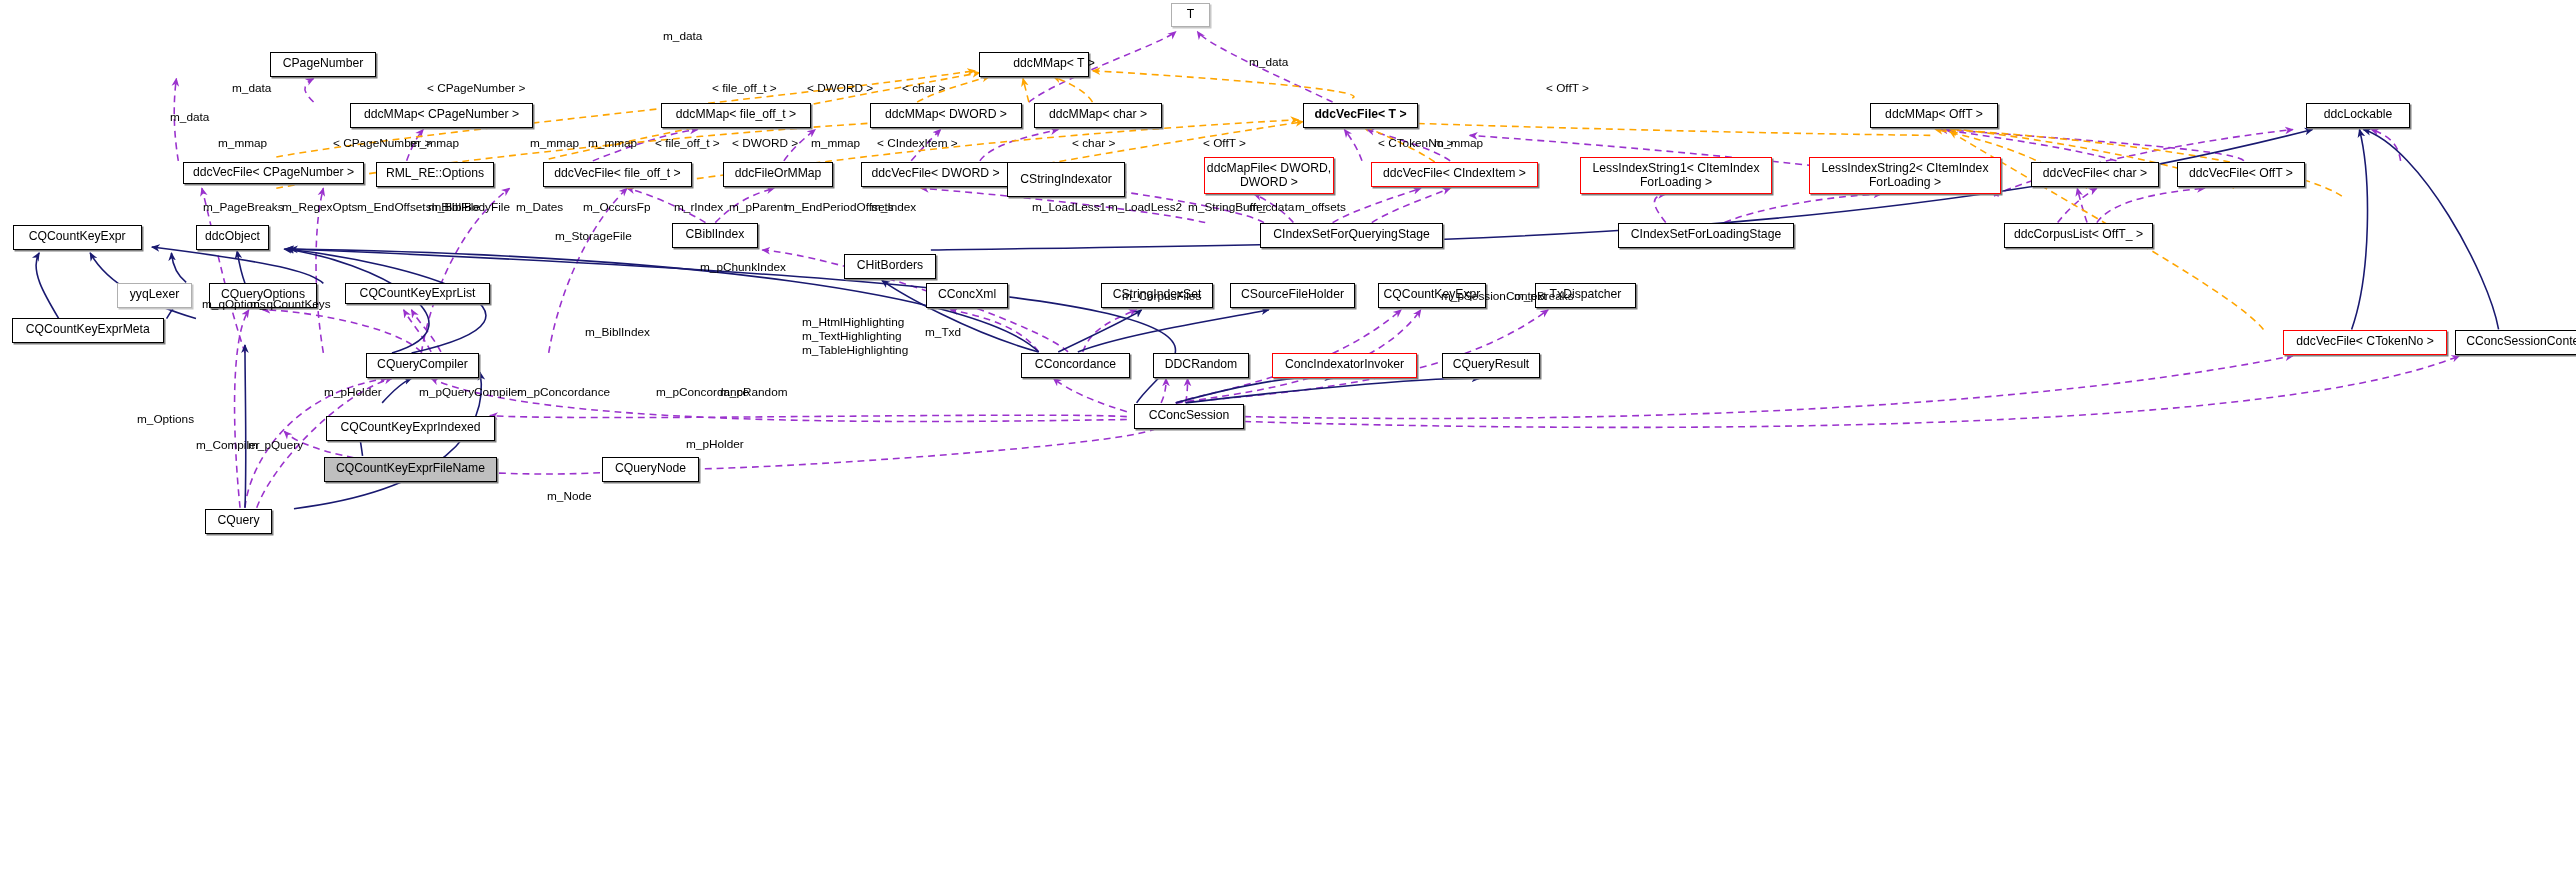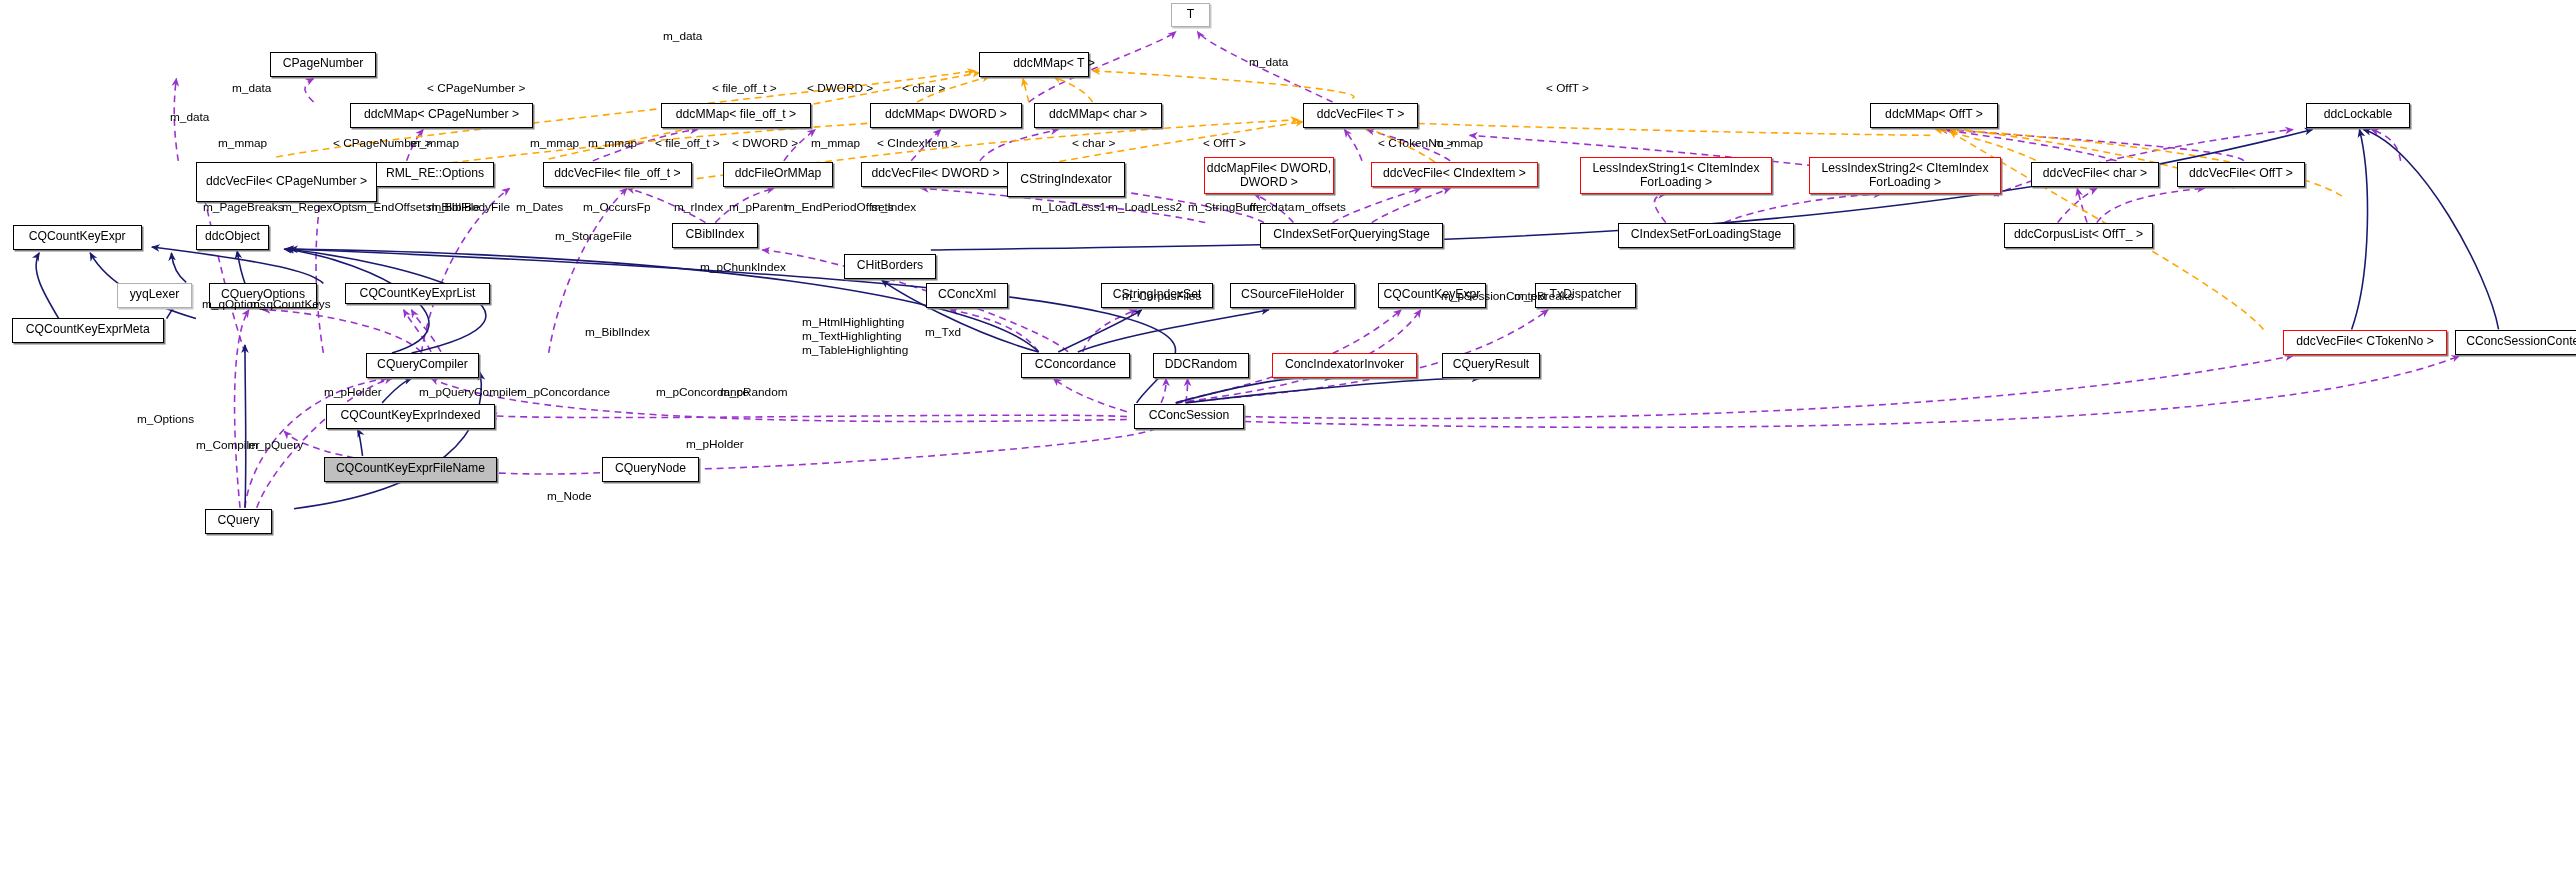--- a/index.html
+++ b/index.html
@@ -170,24 +170,24 @@
   </svg>
 
   <div id="nodes-layer">
       <div class="node grey-border" style="left: 1171px; top: 2.9px; width: 39px; height: 24.5px;">T</div>
       <div class="node nofill" style="left: 270px; top: 52px; width: 106px; height: 24.5px;">CPageNumber</div>
       <div class="node nofill" style="left: 979px; top: 52px; width: 110px; height: 24.5px; padding-left: 44px;">ddcMMap&lt; T &gt;</div>
       <div class="node nofill" style="left: 350px; top: 103px; width: 183px; height: 24.5px;">ddcMMap&lt; CPageNumber &gt;</div>
       <div class="node nofill" style="left: 661px; top: 103px; width: 150px; height: 24.5px;">ddcMMap&lt; file_off_t &gt;</div>
       <div class="node nofill" style="left: 870px; top: 103px; width: 152px; height: 24.5px;">ddcMMap&lt; DWORD &gt;</div>
       <div class="node nofill" style="left: 1034px; top: 103px; width: 128px; height: 24.5px;">ddcMMap&lt; char &gt;</div>
-      <div class="node nofill" style="left: 1303px; top: 103px; width: 115px; height: 24.5px;">ddcVecFile&lt; T &gt;</div>
+      <div class="node nofill" style="left: 1303px; top: 103px; width: 115px; height: 24.5px; font-weight: bold;">ddcVecFile&lt; T &gt;</div>
       <div class="node nofill" style="left: 1870px; top: 103px; width: 128px; height: 24.5px;">ddcMMap&lt; OffT &gt;</div>
       <div class="node nofill" style="left: 2306px; top: 103px; width: 104px; height: 24.5px;">ddcLockable</div>
-      <div class="node nofill" style="left: 183px; top: 162px; width: 181px; height: 40px; margin-left: 13px;">ddcVecFile&lt; CPageNumber &gt;</div>
+      <div class="node nofill" style="left: 183px; top: 162px; width: 181px; height: 22px;">ddcVecFile&lt; CPageNumber &gt;</div>
       <div class="node nofill" style="left: 376px; top: 162px; width: 118px; height: 24.5px;">RML_RE::Options</div>
       <div class="node nofill" style="left: 543px; top: 162px; width: 149px; height: 24.5px;">ddcVecFile&lt; file_off_t &gt;</div>
       <div class="node nofill" style="left: 723px; top: 162px; width: 110px; height: 24.5px;">ddcFileOrMMap</div>
       <div class="node nofill" style="left: 861px; top: 162px; width: 149px; height: 24.5px;">ddcVecFile&lt; DWORD &gt;</div>
       <div class="node nofill" style="left: 1007px; top: 162px; width: 118px; height: 35px;">CStringIndexator</div>
       <div class="node red" style="left: 1204px; top: 157px; width: 130px; height: 37px;">ddcMapFile&lt; DWORD,
 DWORD &gt;</div>
       <div class="node red" style="left: 1371px; top: 162px; width: 167px; height: 24.5px;">ddcVecFile&lt; CIndexItem &gt;</div>
       <div class="node red" style="left: 1580px; top: 157px; width: 192px; height: 37px;">LessIndexString1&lt; CItemIndex
 ForLoading &gt;</div>
@@ -211,21 +211,21 @@
       <div class="node nofill" style="left: 1101px; top: 283px; width: 112px; height: 24.5px;">CStringIndexSet</div>
       <div class="node nofill" style="left: 1230px; top: 283px; width: 125px; height: 24.5px;">CSourceFileHolder</div>
       <div class="node nofill" style="left: 1378px; top: 283px; width: 108px; height: 24.5px;">CQCountKeyExpr</div>
       <div class="node nofill" style="left: 1535px; top: 283px; width: 101px; height: 24.5px;">TxDispatcher</div>
       <div class="node nofill" style="left: 11.8px; top: 318px; width: 152px; height: 24.5px;">CQCountKeyExprMeta</div>
       <div class="node nofill" style="left: 366px; top: 353px; width: 113px; height: 24.5px;">CQueryCompiler</div>
       <div class="node nofill" style="left: 1021px; top: 353px; width: 109px; height: 24.5px;">CConcordance</div>
       <div class="node nofill" style="left: 1153px; top: 353px; width: 96px; height: 24.5px;">DDCRandom</div>
       <div class="node red" style="left: 1272px; top: 353px; width: 145px; height: 24.5px;">ConcIndexatorInvoker</div>
       <div class="node nofill" style="left: 1442px; top: 353px; width: 98px; height: 24.5px;">CQueryResult</div>
-      <div class="node nofill" style="left: 326px; top: 404px; width: 169px; height: 24.5px;">CQCountKeyExprIndexed</div>
+      <div class="node nofill" style="left: 326px; top: 416px; width: 169px; height: 24.5px;">CQCountKeyExprIndexed</div>
       <div class="node nofill" style="left: 1134px; top: 404px; width: 110px; height: 24.5px;">CConcSession</div>
       <div class="node filled" style="left: 324px; top: 457px; width: 173px; height: 24.5px;">CQCountKeyExprFileName</div>
       <div class="node nofill" style="left: 602px; top: 457px; width: 97px; height: 24.5px;">CQueryNode</div>
       <div class="node nofill" style="left: 205px; top: 509px; width: 67px; height: 24.5px;">CQuery</div>
     </div>
 
   <div id="labels-layer">
       <div class="elabel" style="left: 663px; top: 30px;">m_data</div>
       <div class="elabel" style="left: 1249px; top: 56px;">m_data</div>
       <div class="elabel" style="left: 232px; top: 82px;">m_data</div>

